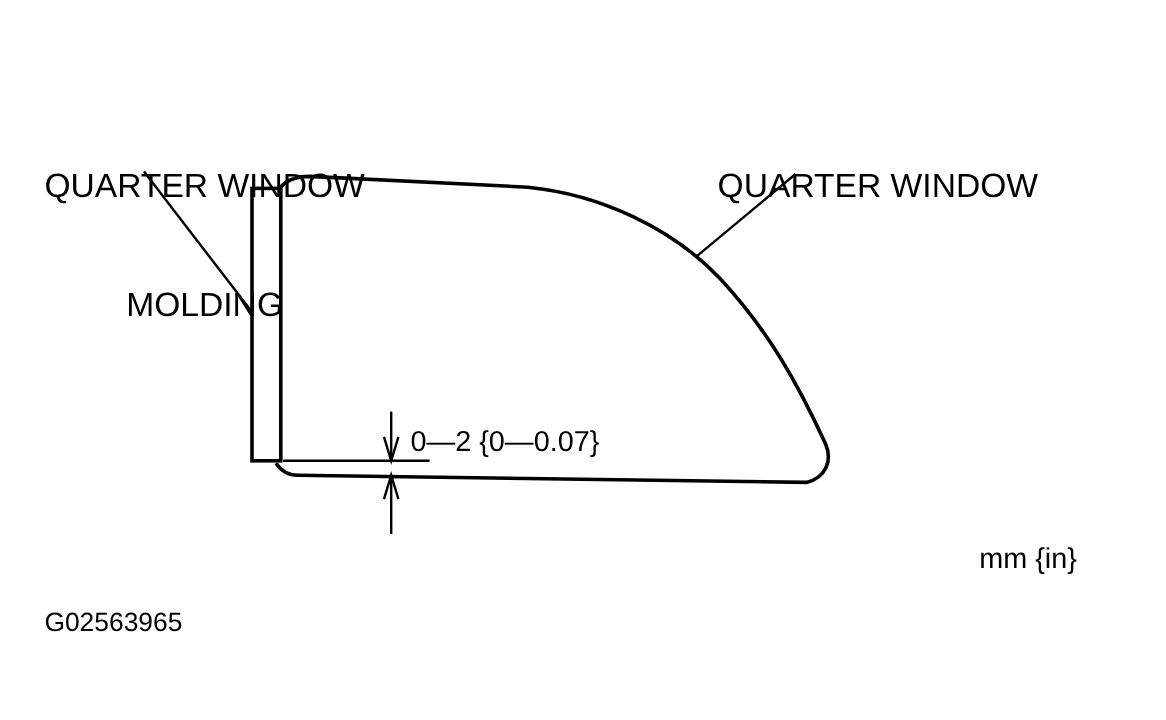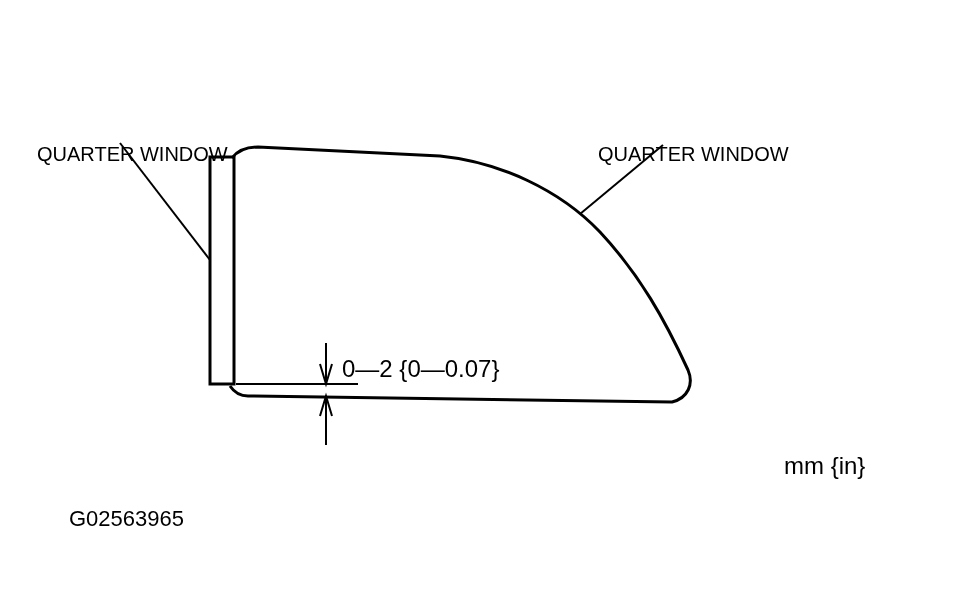--- a/index.html
+++ b/index.html
@@ -1,20 +1,20 @@
 <!DOCTYPE html>
 <html><head>
 <meta charset="utf-8">
 <style>
   html, body { margin: 0; padding: 0; background: #ffffff; }
   body { width: 972px; height: 600px; position: relative; overflow: hidden; font-family: "Liberation Sans", sans-serif; color: #000; }
-  .label { position: absolute; font-size: 20px; line-height: 33px; letter-spacing: 0px; white-space: pre; text-align: center; }
+  .label { position: absolute; font-size: 28px; line-height: 33px; letter-spacing: 0px; white-space: pre; text-align: center; }
   .dim { position: absolute; font-size: 24px; font-weight: normal; white-space: pre; }
   .units { position: absolute; font-size: 24px; white-space: pre; }
-  .code { position: absolute; font-size: 22px; white-space: pre; margin-left: 32px; }
+  .code { position: absolute; font-size: 22px; white-space: pre; }
   svg { position: absolute; left: 0; top: 0; }
 </style>
 </head>
 <body>
 
 <svg width="972" height="600" viewBox="0 0 972 600">
 
   <path d="M 232 158 C 238 150, 246 147, 258 147 L 440 156 C 500 162, 560 190, 600 232 C 640 275, 665 320, 688 370 C 694 384, 688 398, 672 402 L 248 396 C 240 396, 234 392, 230 386" fill="none" stroke="#000" stroke-width="3"></path>
 
   <rect x="210" y="157" width="24" height="227" fill="none" stroke="#000" stroke-width="3"></rect>
@@ -26,23 +26,24 @@
   <line x1="236" y1="384" x2="358" y2="384" stroke="#000" stroke-width="2"></line>
 
   <line x1="326" y1="343" x2="326" y2="384" stroke="#000" stroke-width="2"></line>
   <path d="M 320 364 L 326 384 L 332 364" fill="none" stroke="#000" stroke-width="2"></path>
   <line x1="326" y1="396" x2="326" y2="445" stroke="#000" stroke-width="2"></line>
   <path d="M 320 416 L 326 396 L 332 416" fill="none" stroke="#000" stroke-width="2"></path>
 </svg>
 
 <div class="label" style="left:37px; top:72px;">
   <div>QUARTER WINDOW</div>
+  <div>MOLDING</div>
 </div>
 
 <div class="label" style="left:598px; top:72px;">
   <div>QUARTER WINDOW</div>
 </div>
 
 <div class="dim" style="left:342px; top:355px;">0—2 {0—0.07}</div>
 
-<div class="units" style="left:784px; top:452px;">mm {in}</div>
+<div class="units" style="left:816px; top:452px;">mm {in}</div>
 
 <div class="code" style="left:37px; top:506px;">G02563965</div>
 
 </body></html>

